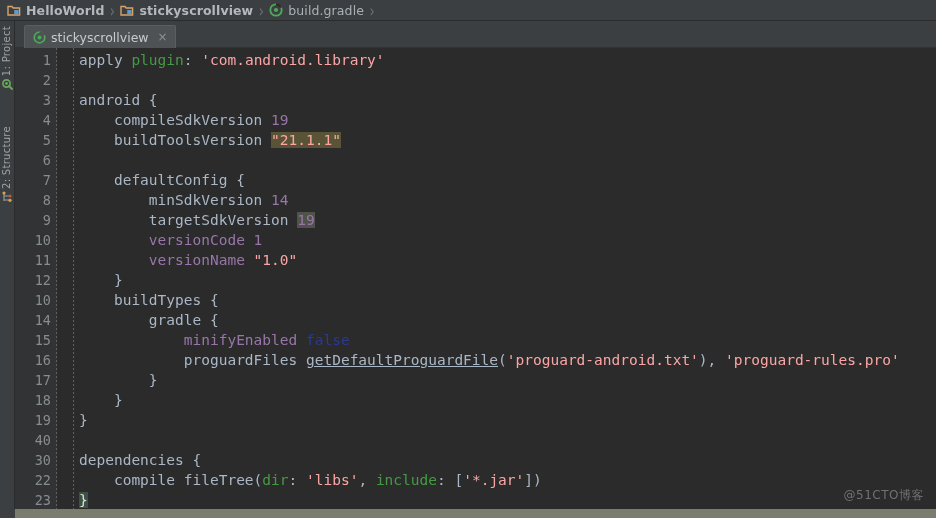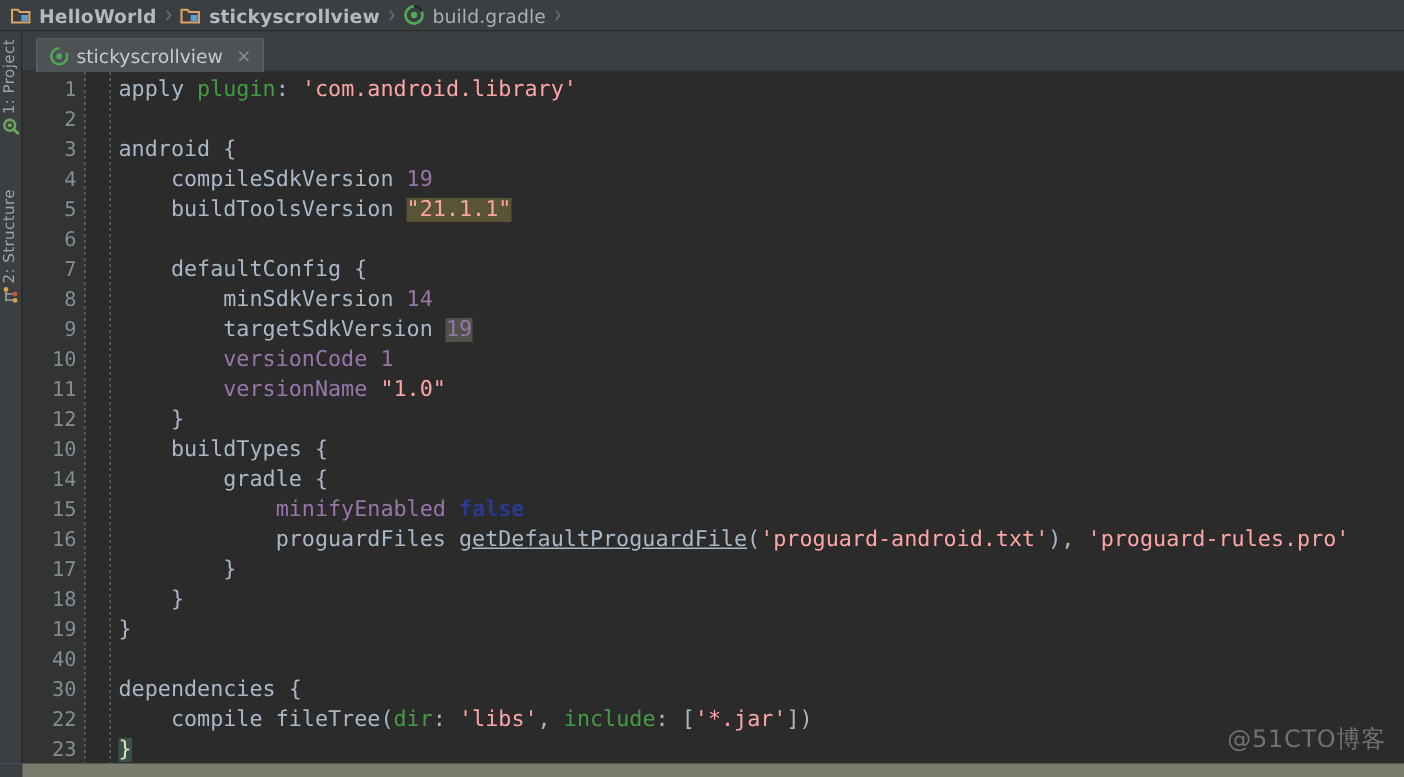--- a/index.html
+++ b/index.html
@@ -188,21 +188,21 @@
     left: 64px;
     white-space: pre;
   }
 
   
   .t-def   { color: #a9b7c6; }
   .t-green { color: #449b44; }
   .t-str   { color: #fca5a5; }
   .t-num   { color: #9876aa; }
   .t-prop  { color: #9876aa; }
-  .t-bool  { color: #2a3a8f; font-weight: bold; }
+  .t-bool  { color: #2a3a8f; font-weight: normal; }
   .t-punc  { color: #a9b7c6; }
   .t-fn    { color: #a9b7c6; text-decoration: underline; }
   .t-brace { color: #a9b7c6; }
   .t-brace-hl { color: #e8e2b7; background: #3b514d; }
   .hl      { background: #5a5437; }
   .hl2     { background: #4f5349; }
 
   
   #bottom-bar {
     position: absolute;
@@ -216,21 +216,21 @@
     width: 15px; height: 9px;
     background: #3c3f41;
   }
 
   
   #watermark {
     position: absolute;
     right: 12px;
     bottom: 14px;
     font-family: "DejaVu Sans", sans-serif;
-    font-size: 16px;
+    font-size: 12px;
     color: #6e7270;
     letter-spacing: 0.5px;
     pointer-events: none;
   }
 </style>
 </head>
 <body>
 
 <div id="breadcrumb-bar">
 

